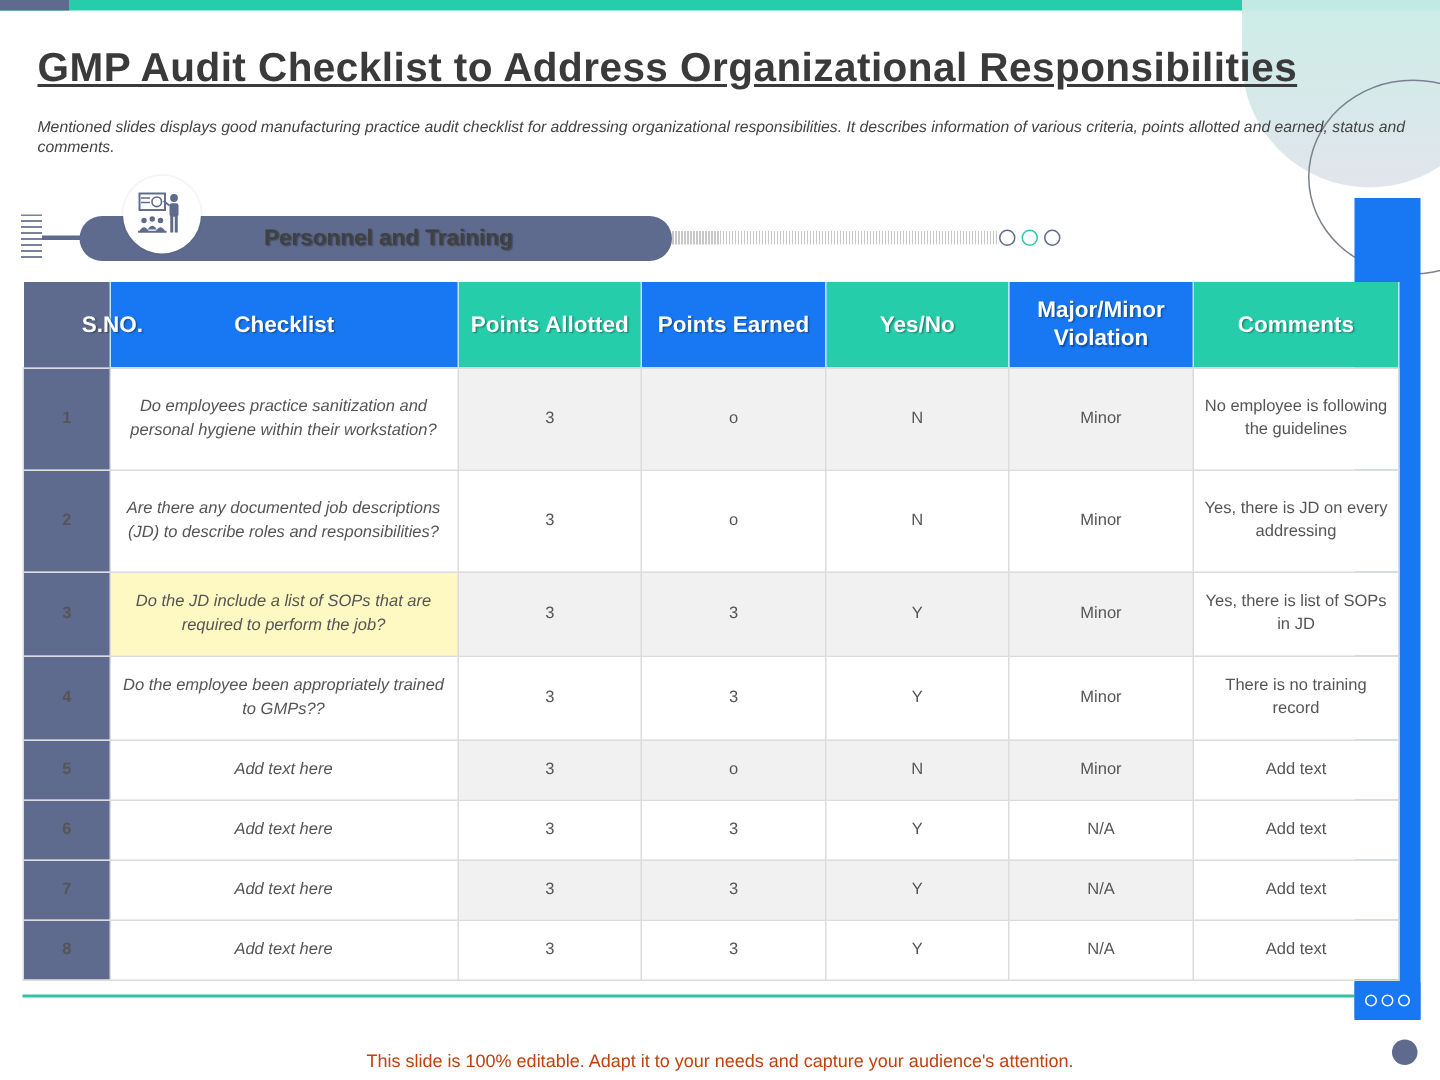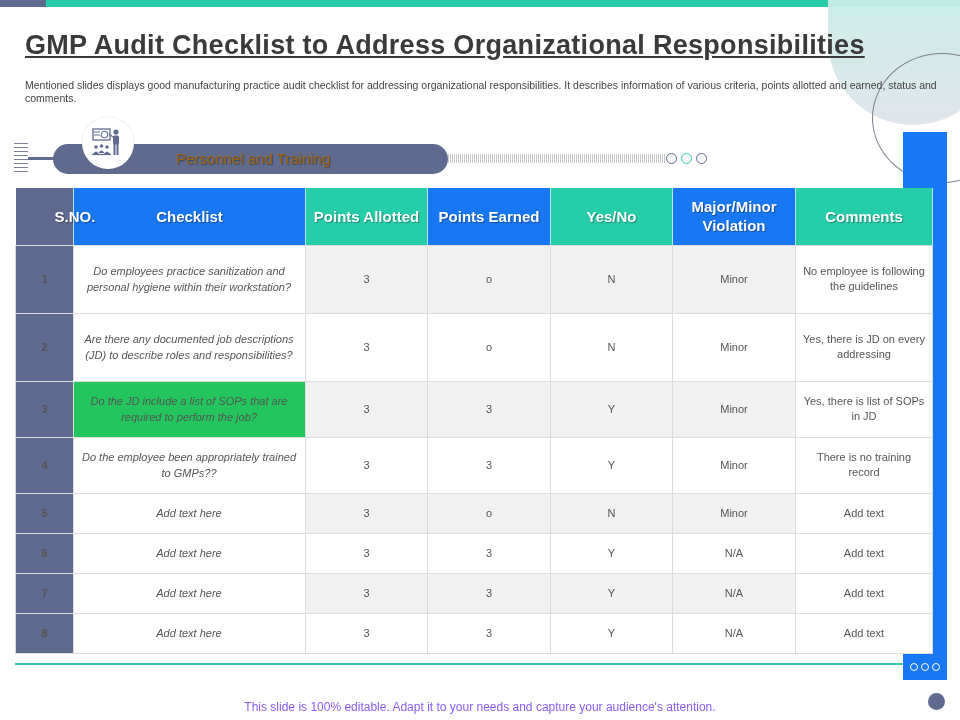--- a/index.html
+++ b/index.html
@@ -7,27 +7,27 @@
   body { position: relative; font-family: "Liberation Sans", sans-serif; color: #333; }
 
   .topbar { position: absolute; left: 0; top: 0; width: 960px; height: 7px; background: #26cdab; }
   .topbar-accent { position: absolute; left: 0; top: 0; width: 46px; height: 7px; background: #5f6b8e; }
 
   .deco-circle-fill { position: absolute; left: 828px; top: 0; width: 170px; height: 125px; border-radius: 0 0 90px 90px; background: linear-gradient(180deg,#c9ece6 0%, #dfe4ea 100%); opacity: .95; }
   .deco-circle-line { position: absolute; left: 872px; top: 53px; width: 140px; height: 130px; border: 1px solid #7b8090; border-radius: 50%; }
   .deco-blue-bar { position: absolute; left: 903px; top: 132px; width: 44px; height: 548px; background: #1877f2; }
 
   .title { position: absolute; left: 25px; top: 30px; font-size: 27px; font-weight: bold; color: #3a3a3a; letter-spacing: .3px; white-space: nowrap; text-decoration: underline; }
-  .subtitle { position: absolute; left: 25px; top: 79px; width: 920px; font-size: 10.5px; line-height: 13px; color: #444; }
+  .subtitle { position: absolute; left: 25px; top: 79px; width: 920px; font-size: 10.5px; line-height: 13px; color: #444; font-style: italic; }
 
   .section-lines { position: absolute; left: 14px; top: 143px; width: 14px; height: 30px;
     background: repeating-linear-gradient(180deg, #7a819a 0 1px, transparent 1px 4px); }
   .section-connector { position: absolute; left: 28px; top: 157px; width: 28px; height: 3px; background: #5f6b8e; }
   .section-pill { position: absolute; left: 53px; top: 144px; width: 395px; height: 30px; border-radius: 15px; background: #5f6b8e; }
-  .section-label { position: absolute; left: 176px; top: 150px; font-size: 15px; font-weight: normal; color: #a16207; text-shadow: 1px 1px 1px rgba(0,0,0,.35); white-space: nowrap; }
+  .section-label { position: absolute; left: 176px; top: 150px; font-size: 15px; font-weight: bold; color: #404040; text-shadow: 1px 1px 1px rgba(0,0,0,.35); white-space: nowrap; }
   .section-icon { position: absolute; left: 82px; top: 117px; width: 52px; height: 52px; border-radius: 50%; background: #fff; box-shadow: 0 0 2px rgba(0,0,0,.15); display: flex; align-items: center; justify-content: center; }
   .hatch-line { position: absolute; left: 448px; top: 154px; width: 218px; height: 9px;
     background: repeating-linear-gradient(90deg, #c8c8c8 0 1px, transparent 1px 2px); }
   .dots-top { position: absolute; left: 666px; top: 153px; display: flex; gap: 4px; }
   .dot { width: 11px; height: 11px; border-radius: 50%; border: 1.3px solid #5f6b8e; }
   .dot.teal { border-color: #26cdab; }
 
   table.audit { position: absolute; left: 15px; top: 188px; width: 917px; border-collapse: collapse; table-layout: fixed; }
   table.audit th { height: 57px; color: #fff; font-size: 15px; font-weight: bold; text-shadow: 1px 1px 1px rgba(0,0,0,.35); border-right: 1px solid #b9e4f0; line-height: 19px; text-align: center; }
   th.c-sno { background: #5f6b8e; padding-left: 39px; }
@@ -37,21 +37,21 @@
   td.sno { background: #5f6b8e; color: #fff; font-weight: bold; font-size: 14px; border-color: #b5c7de; }
   td.crit { text-align: left; padding: 0 8px 0 7px; line-height: 16px; color: #444; font-style: italic; }
   td.comm { text-align: left; padding: 0 6px; line-height: 15px; color: #444; background: #fff !important; }
   tr.shade td.g { background: #f1f1f1; }
   tr.plain td.g { background: #fff; }
 
   .bottom-line { position: absolute; left: 15px; top: 663px; width: 890px; height: 2px; background: #35c3a8; }
   .dots-bottom { position: absolute; left: 903px; top: 655px; width: 44px; height: 24px; background: #1877f2; display: flex; align-items: center; justify-content: center; gap: 3px; }
   .dots-bottom .dot { width: 8px; height: 8px; border: 1.2px solid #fff; }
   .bottom-circle { position: absolute; left: 928px; top: 693px; width: 17px; height: 17px; border-radius: 50%; background: #5f6b8e; }
-  .footer { position: absolute; left: 0; top: 700px; width: 960px; text-align: center; font-size: 12px; color: #8b5cf6; }
+  .footer { position: absolute; left: 0; top: 700px; width: 960px; text-align: center; font-size: 12px; color: #c2410c; }
 </style>
 </head>
 <body>
 
 <div class="topbar"></div>
 <div class="topbar-accent"></div>
 <div class="deco-circle-fill"></div>
 <div class="deco-circle-line"></div>
 <div class="deco-blue-bar"></div>
 
@@ -122,21 +122,21 @@
       <td class="sno">2</td>
       <td class="crit g">Are there any documented job descriptions (JD) to describe roles and responsibilities?</td>
       <td class="g">3</td>
       <td class="g">o</td>
       <td class="g">N</td>
       <td class="g">Minor</td>
       <td class="comm">Yes, there is JD on every addressing</td>
     </tr>
     <tr class="shade" style="height:56px">
       <td class="sno">3</td>
-      <td class="crit g" style="background:#22c55e">Do the JD include a list of SOPs that are required to perform the job?</td>
+      <td class="crit g" style="background:#fef9c3">Do the JD include a list of SOPs that are required to perform the job?</td>
       <td class="g">3</td>
       <td class="g">3</td>
       <td class="g">Y</td>
       <td class="g">Minor</td>
       <td class="comm">Yes, there is list of SOPs in JD</td>
     </tr>
     <tr class="plain" style="height:56px">
       <td class="sno">4</td>
       <td class="crit g">Do the employee been appropriately trained to GMPs??</td>
       <td class="g">3</td>

